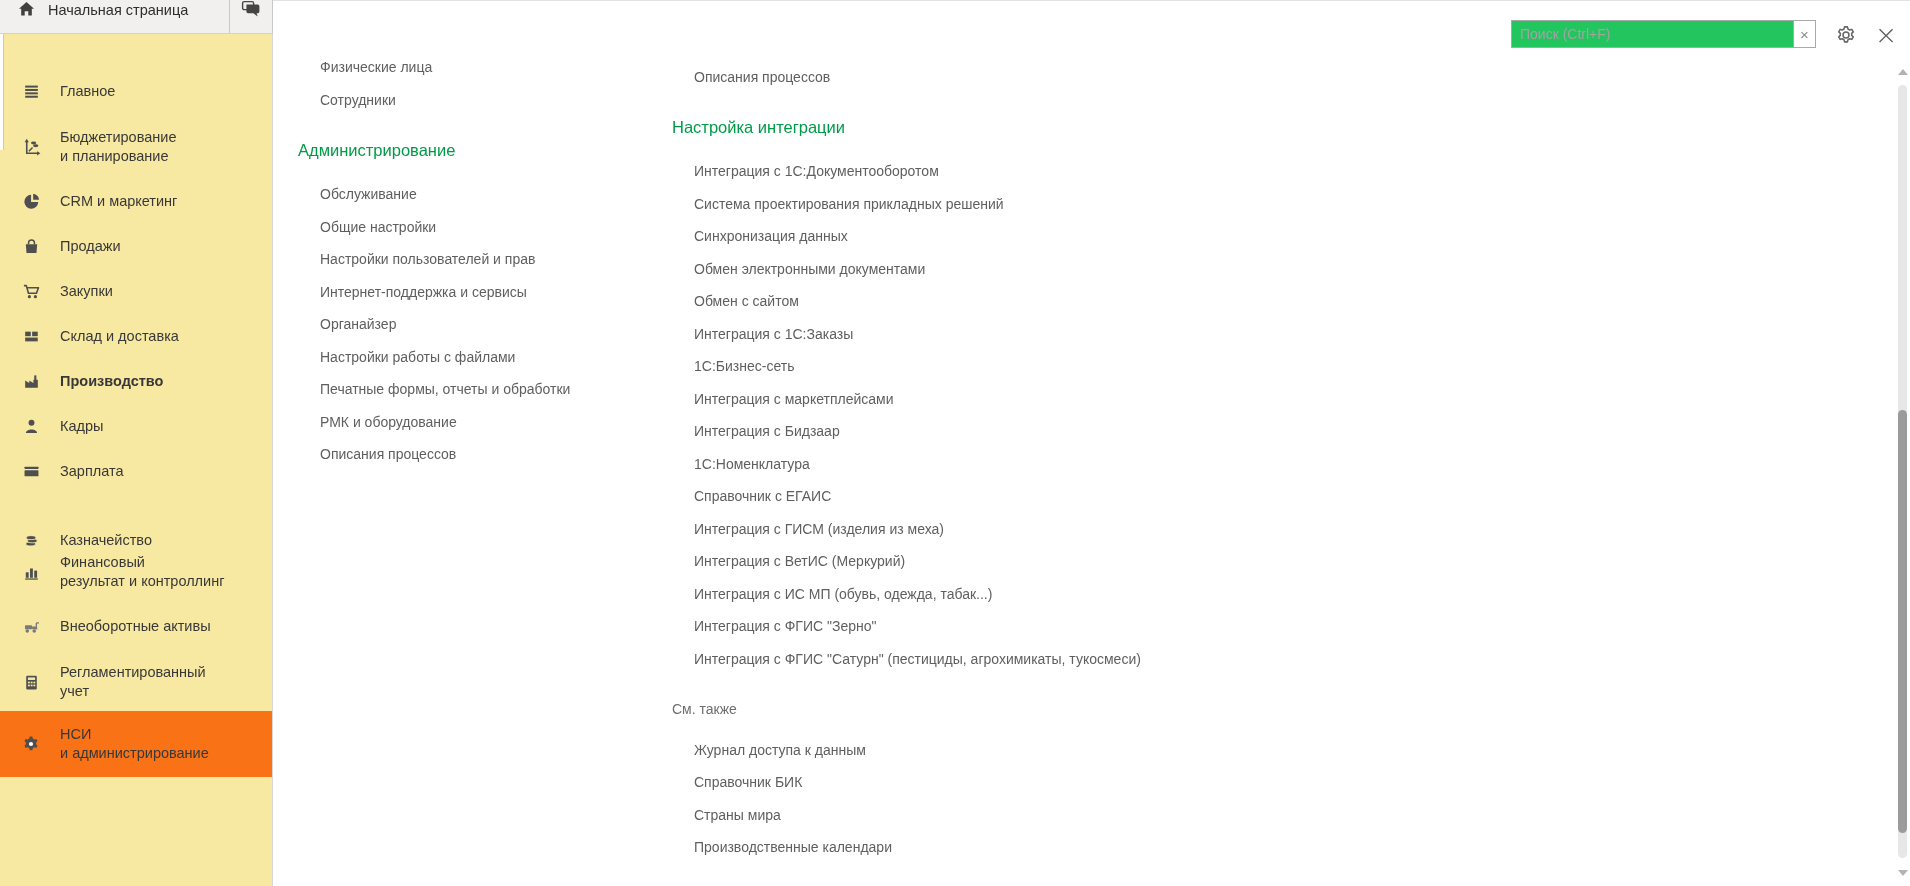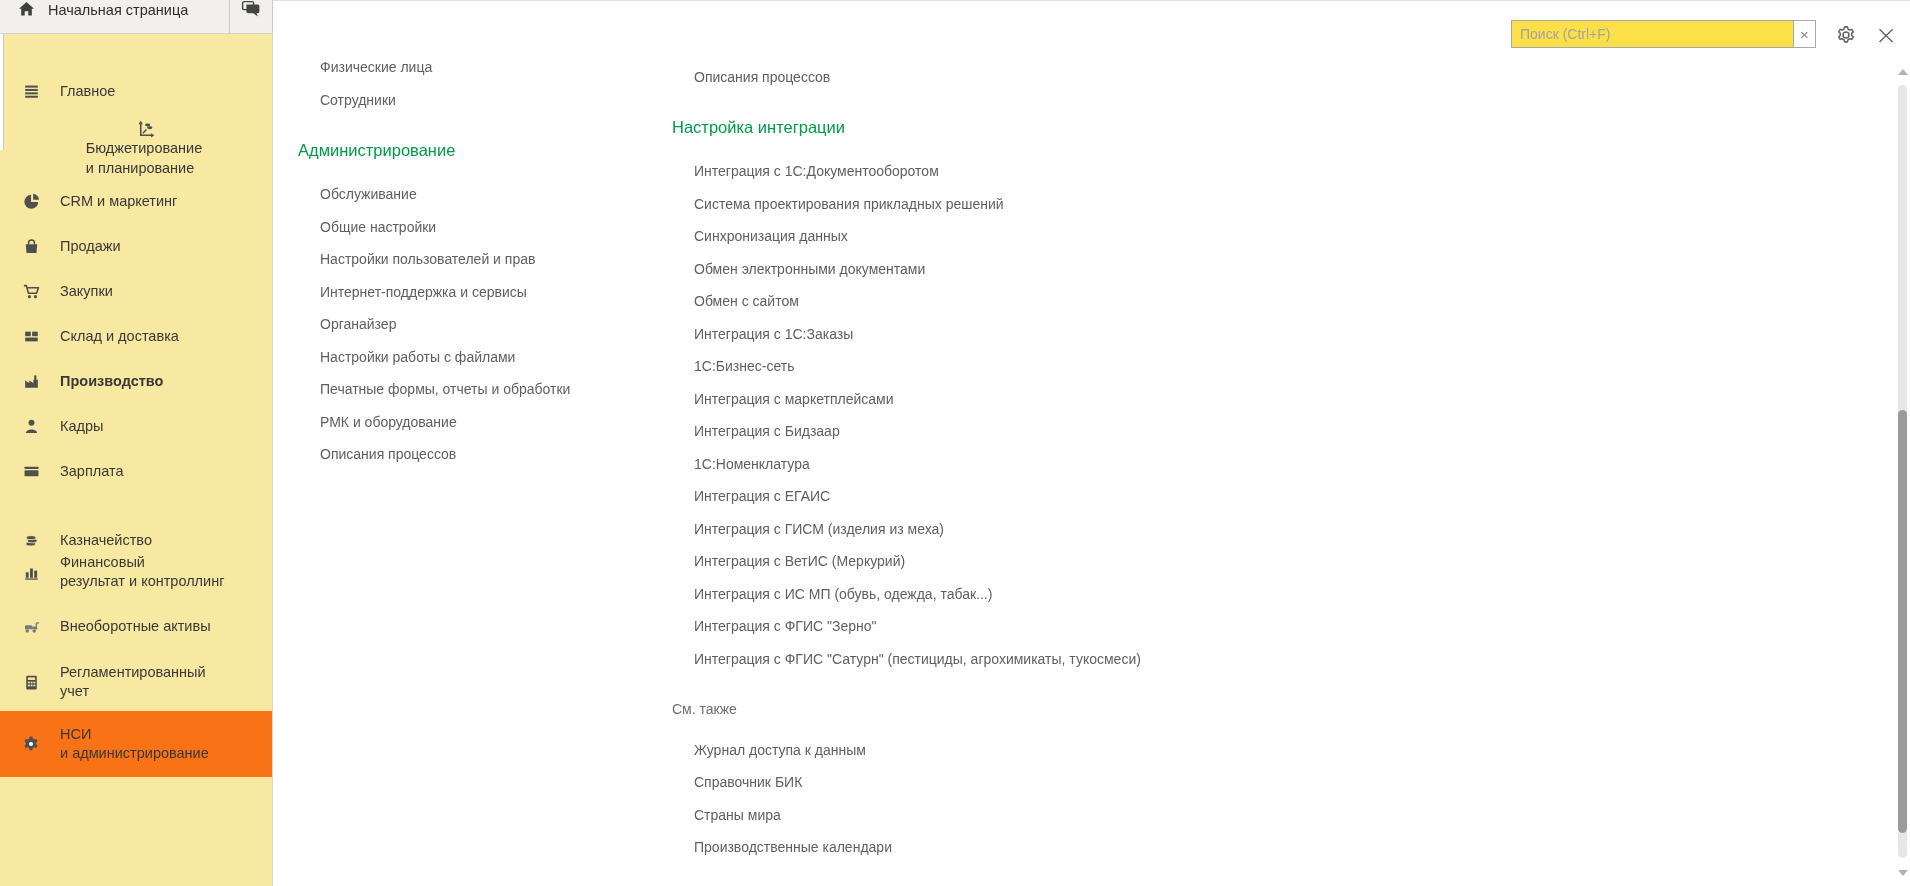--- a/index.html
+++ b/index.html
@@ -38,21 +38,21 @@
   #col-1{left:672px;top:60.5px;width:760px;}
   .col-row{height:32.5px;display:flex;align-items:center;}
   .col-link{padding-left:22px;font-size:14px;color:var(--item-text);cursor:pointer;white-space:nowrap;}
   .col-header{height:33px;margin:18px 0 11px 0;display:flex;align-items:center;
               font-size:16.5px;color:var(--green);cursor:default;white-space:nowrap;}
   .col-muted-header{height:32.5px;margin:17.5px 0 8.5px 0;display:flex;align-items:center;
               font-size:14px;color:var(--muted);white-space:nowrap;}
 
   
   .search-input{position:absolute;left:1511px;top:20px;width:283px;height:28px;border:1px solid #a9a9a9;
-                background:#fde047;font-family:"Liberation Sans",sans-serif;font-size:14px;color:#333;padding:0 8px;outline:none;}
+                background:#22c55e;font-family:"Liberation Sans",sans-serif;font-size:14px;color:#333;padding:0 8px;outline:none;}
   .search-input::placeholder{color:#a3a3a3;}
   .search-clear{position:absolute;left:1793px;top:20px;width:23px;height:28px;border:1px solid #a9a9a9;
                 background:#fff;color:#8a8a8a;font-size:15px;line-height:1;cursor:pointer;
                 display:flex;align-items:center;justify-content:center;font-family:"Liberation Sans",sans-serif;}
   .gear-btn{position:absolute;left:1834px;top:23px;width:24px;height:24px;background:transparent;border:0;cursor:pointer;
             display:flex;align-items:center;justify-content:center;color:#666;}
   .close-btn{position:absolute;left:1872px;top:19px;width:28px;height:30px;background:transparent;border:0;cursor:pointer;
              color:#5f5f5f;font-size:27px;font-weight:300;line-height:1;font-family:"DejaVu Sans",sans-serif;}
 
   
@@ -95,21 +95,21 @@
         <span class="nav-icon">
           <svg width="19" height="19" viewBox="0 0 18 18" fill="currentColor">
             <rect x="3" y="3.4" width="12" height="1.9"></rect>
             <rect x="3" y="6.6" width="12" height="1.9"></rect>
             <rect x="3" y="9.8" width="12" height="1.9"></rect>
             <rect x="3" y="13" width="12" height="1.9"></rect>
           </svg>
         </span>
         <span class="nav-label">Главное</span>
       </div>
-      <div class="nav-item" style="top: 86px; height: 54px; flex-direction: column;">
+      <div class="nav-item" style="top: 86px; height: 54px;">
         <span class="nav-icon">
           <svg width="19" height="19" viewBox="0 0 18 18">
             <path d="M4.5 3 V14.5 H15.5" fill="none" stroke="currentColor" stroke-width="1.5"></path>
             <path d="M4.5 0.8 l-2 3.2 h4 z" fill="currentColor"></path>
             <path d="M17.4 14.5 l-3.2 -2 v4 z" fill="currentColor"></path>
             <ellipse cx="11" cy="4.8" rx="2.5" ry="1.4" fill="currentColor"></ellipse>
             <ellipse cx="13" cy="7.4" rx="2.5" ry="1.4" fill="currentColor"></ellipse>
             <path d="M6.5 12.5 l3.5 -3.5" stroke="currentColor" stroke-width="1.4"></path>
           </svg>
         </span>
@@ -309,21 +309,21 @@
       <div class="col-row">
         <span class="col-link">Интеграция с маркетплейсами</span>
       </div>
       <div class="col-row">
         <span class="col-link">Интеграция с Бидзаар</span>
       </div>
       <div class="col-row">
         <span class="col-link">1С:Номенклатура</span>
       </div>
       <div class="col-row">
-        <span class="col-link">Интеграция с ЕГАИС</span>
+        <span class="col-link">Справочник с ЕГАИС</span>
       </div>
       <div class="col-row">
         <span class="col-link">Интеграция с ГИСМ (изделия из меха)</span>
       </div>
       <div class="col-row">
         <span class="col-link">Интеграция с ВетИС (Меркурий)</span>
       </div>
       <div class="col-row">
         <span class="col-link">Интеграция с ИС МП (обувь, одежда, табак...)</span>
       </div>

